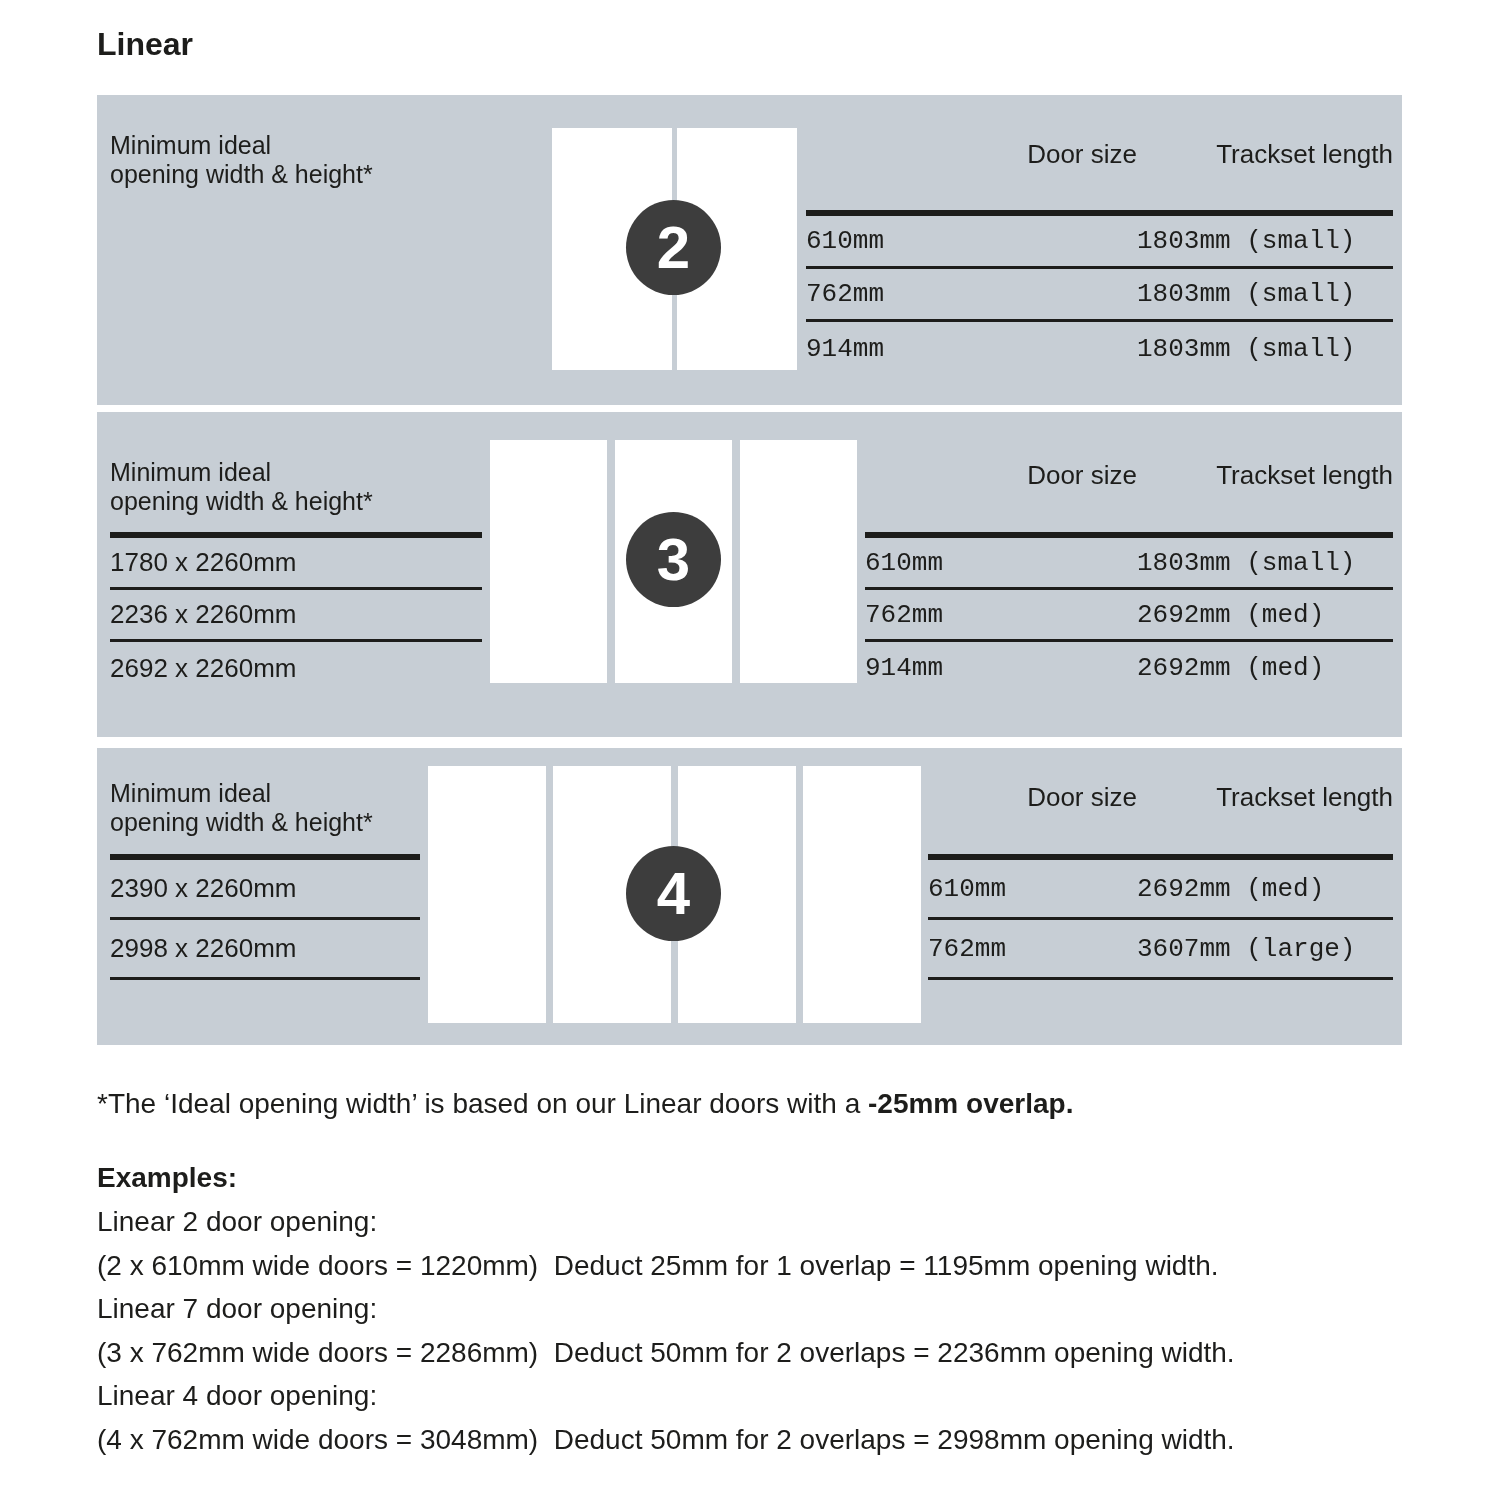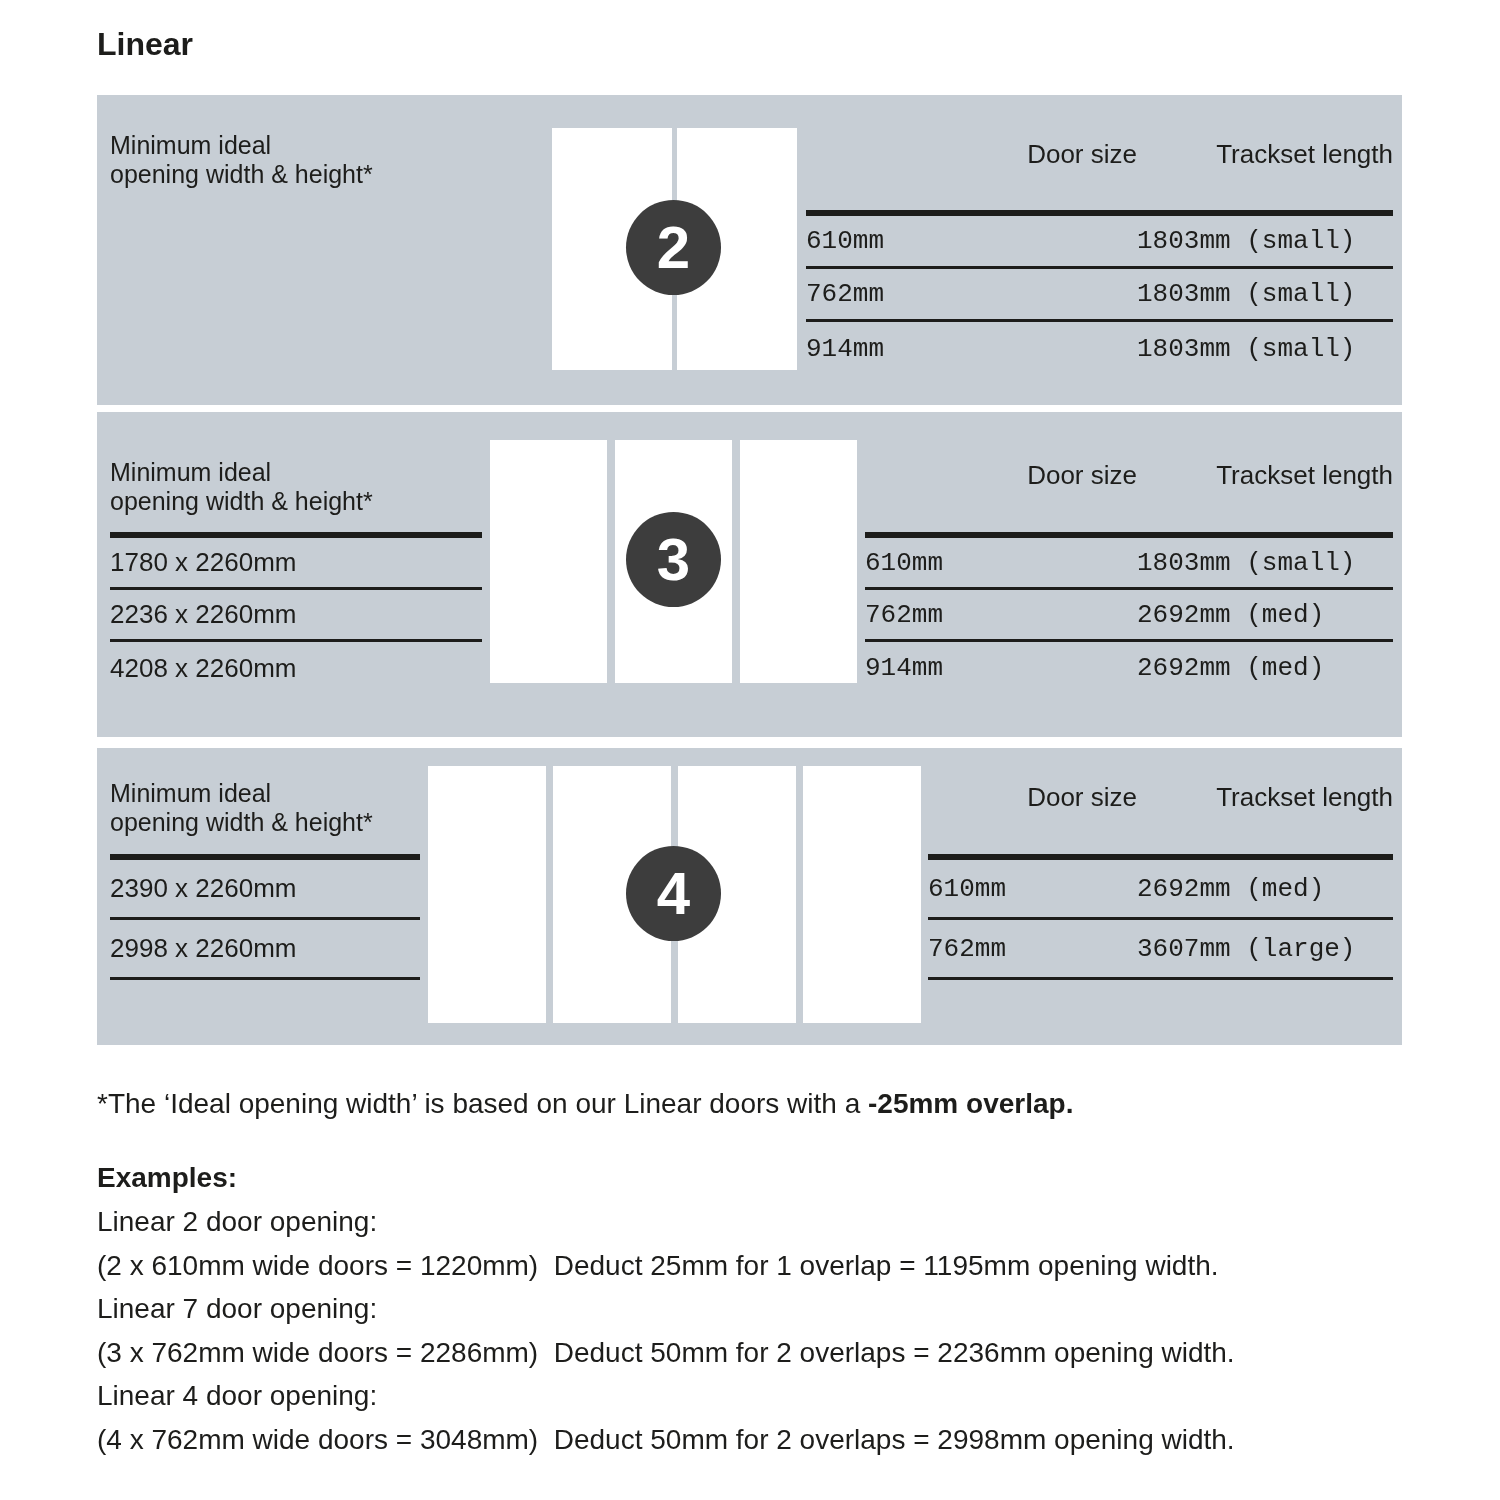--- a/index.html
+++ b/index.html
@@ -121,21 +121,21 @@
           <div>opening width &amp; height*</div>
         </div>
         <div class="rows">
           <div class="row">
             <span>1780 x 2260mm</span>
           </div>
           <div class="row">
             <span>2236 x 2260mm</span>
           </div>
           <div class="row no-line">
-            <span>4208 x 2260mm</span>
+            <span>2692 x 2260mm</span>
           </div>
         </div>
       </div>
       <div class="doors">
         <div class="door"></div>
         <div class="door"></div>
         <div class="door"></div>
         <div class="badge">3</div>
       </div>
       <div class="right-col">

